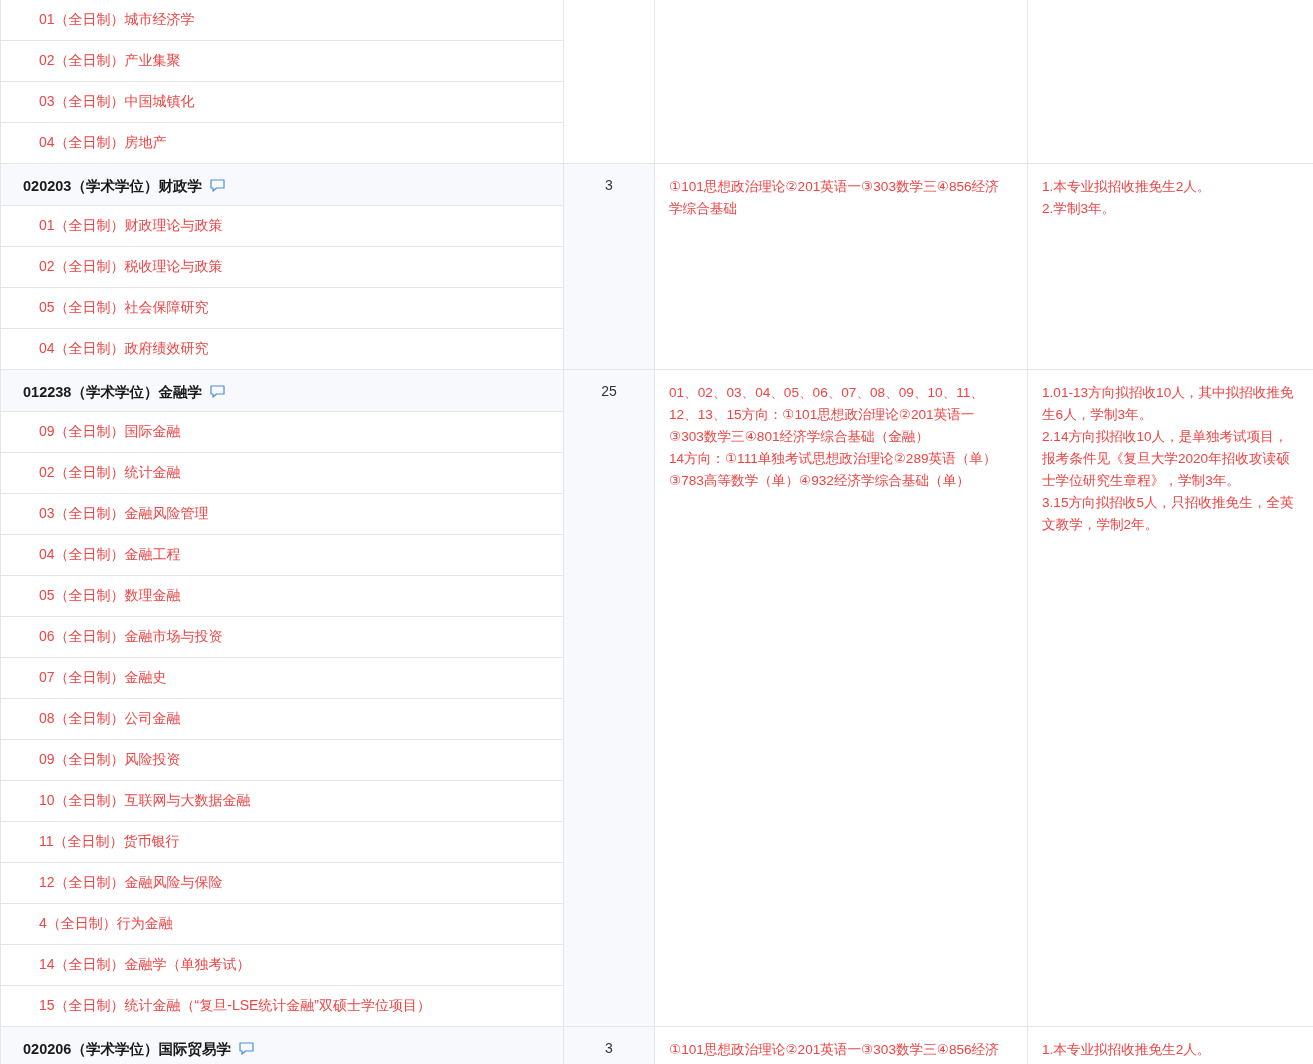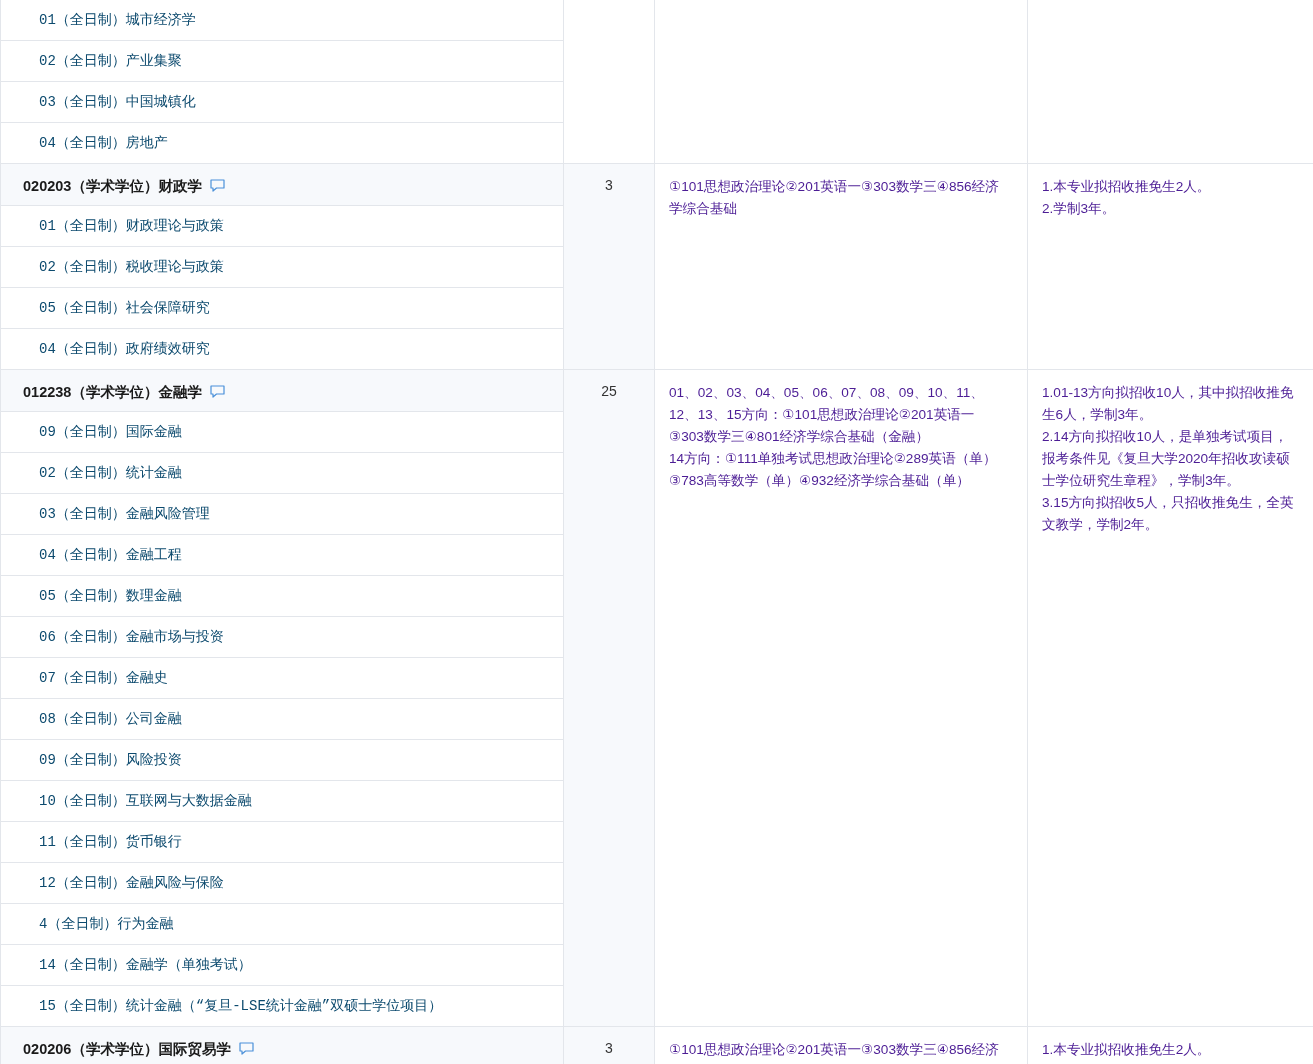--- a/index.html
+++ b/index.html
@@ -53,31 +53,30 @@
     padding: 13px 6px;
     color: #333;
     font-size: 14px;
   }
   tr.major-row > td.exam-cell,
   tr.major-row > td.remark-cell {
     background: #ffffff;
     padding: 12px 12px 12px 14px;
     line-height: 1.62;
     font-size: 13.6px;
-    color: #4c1d95;
+    color: #ef4444;
   }
   td.exam-cell .line, td.remark-cell .line { display: block; }
 
   
   tr.dir-row > td.dir-name {
     padding: 11px 14px 11px 38px;
-    color: #0c4a6e;
+    color: #ef4444;
     font-size: 14px;
     white-space: nowrap;
-    font-family: Liberation Mono, monospace;
   }
   td.spanner {
     background: #fff;
   }
 
   .flag-icon {
     display: inline-block;
     width: 15px;
     height: 13px;
     margin-left: 8px;

